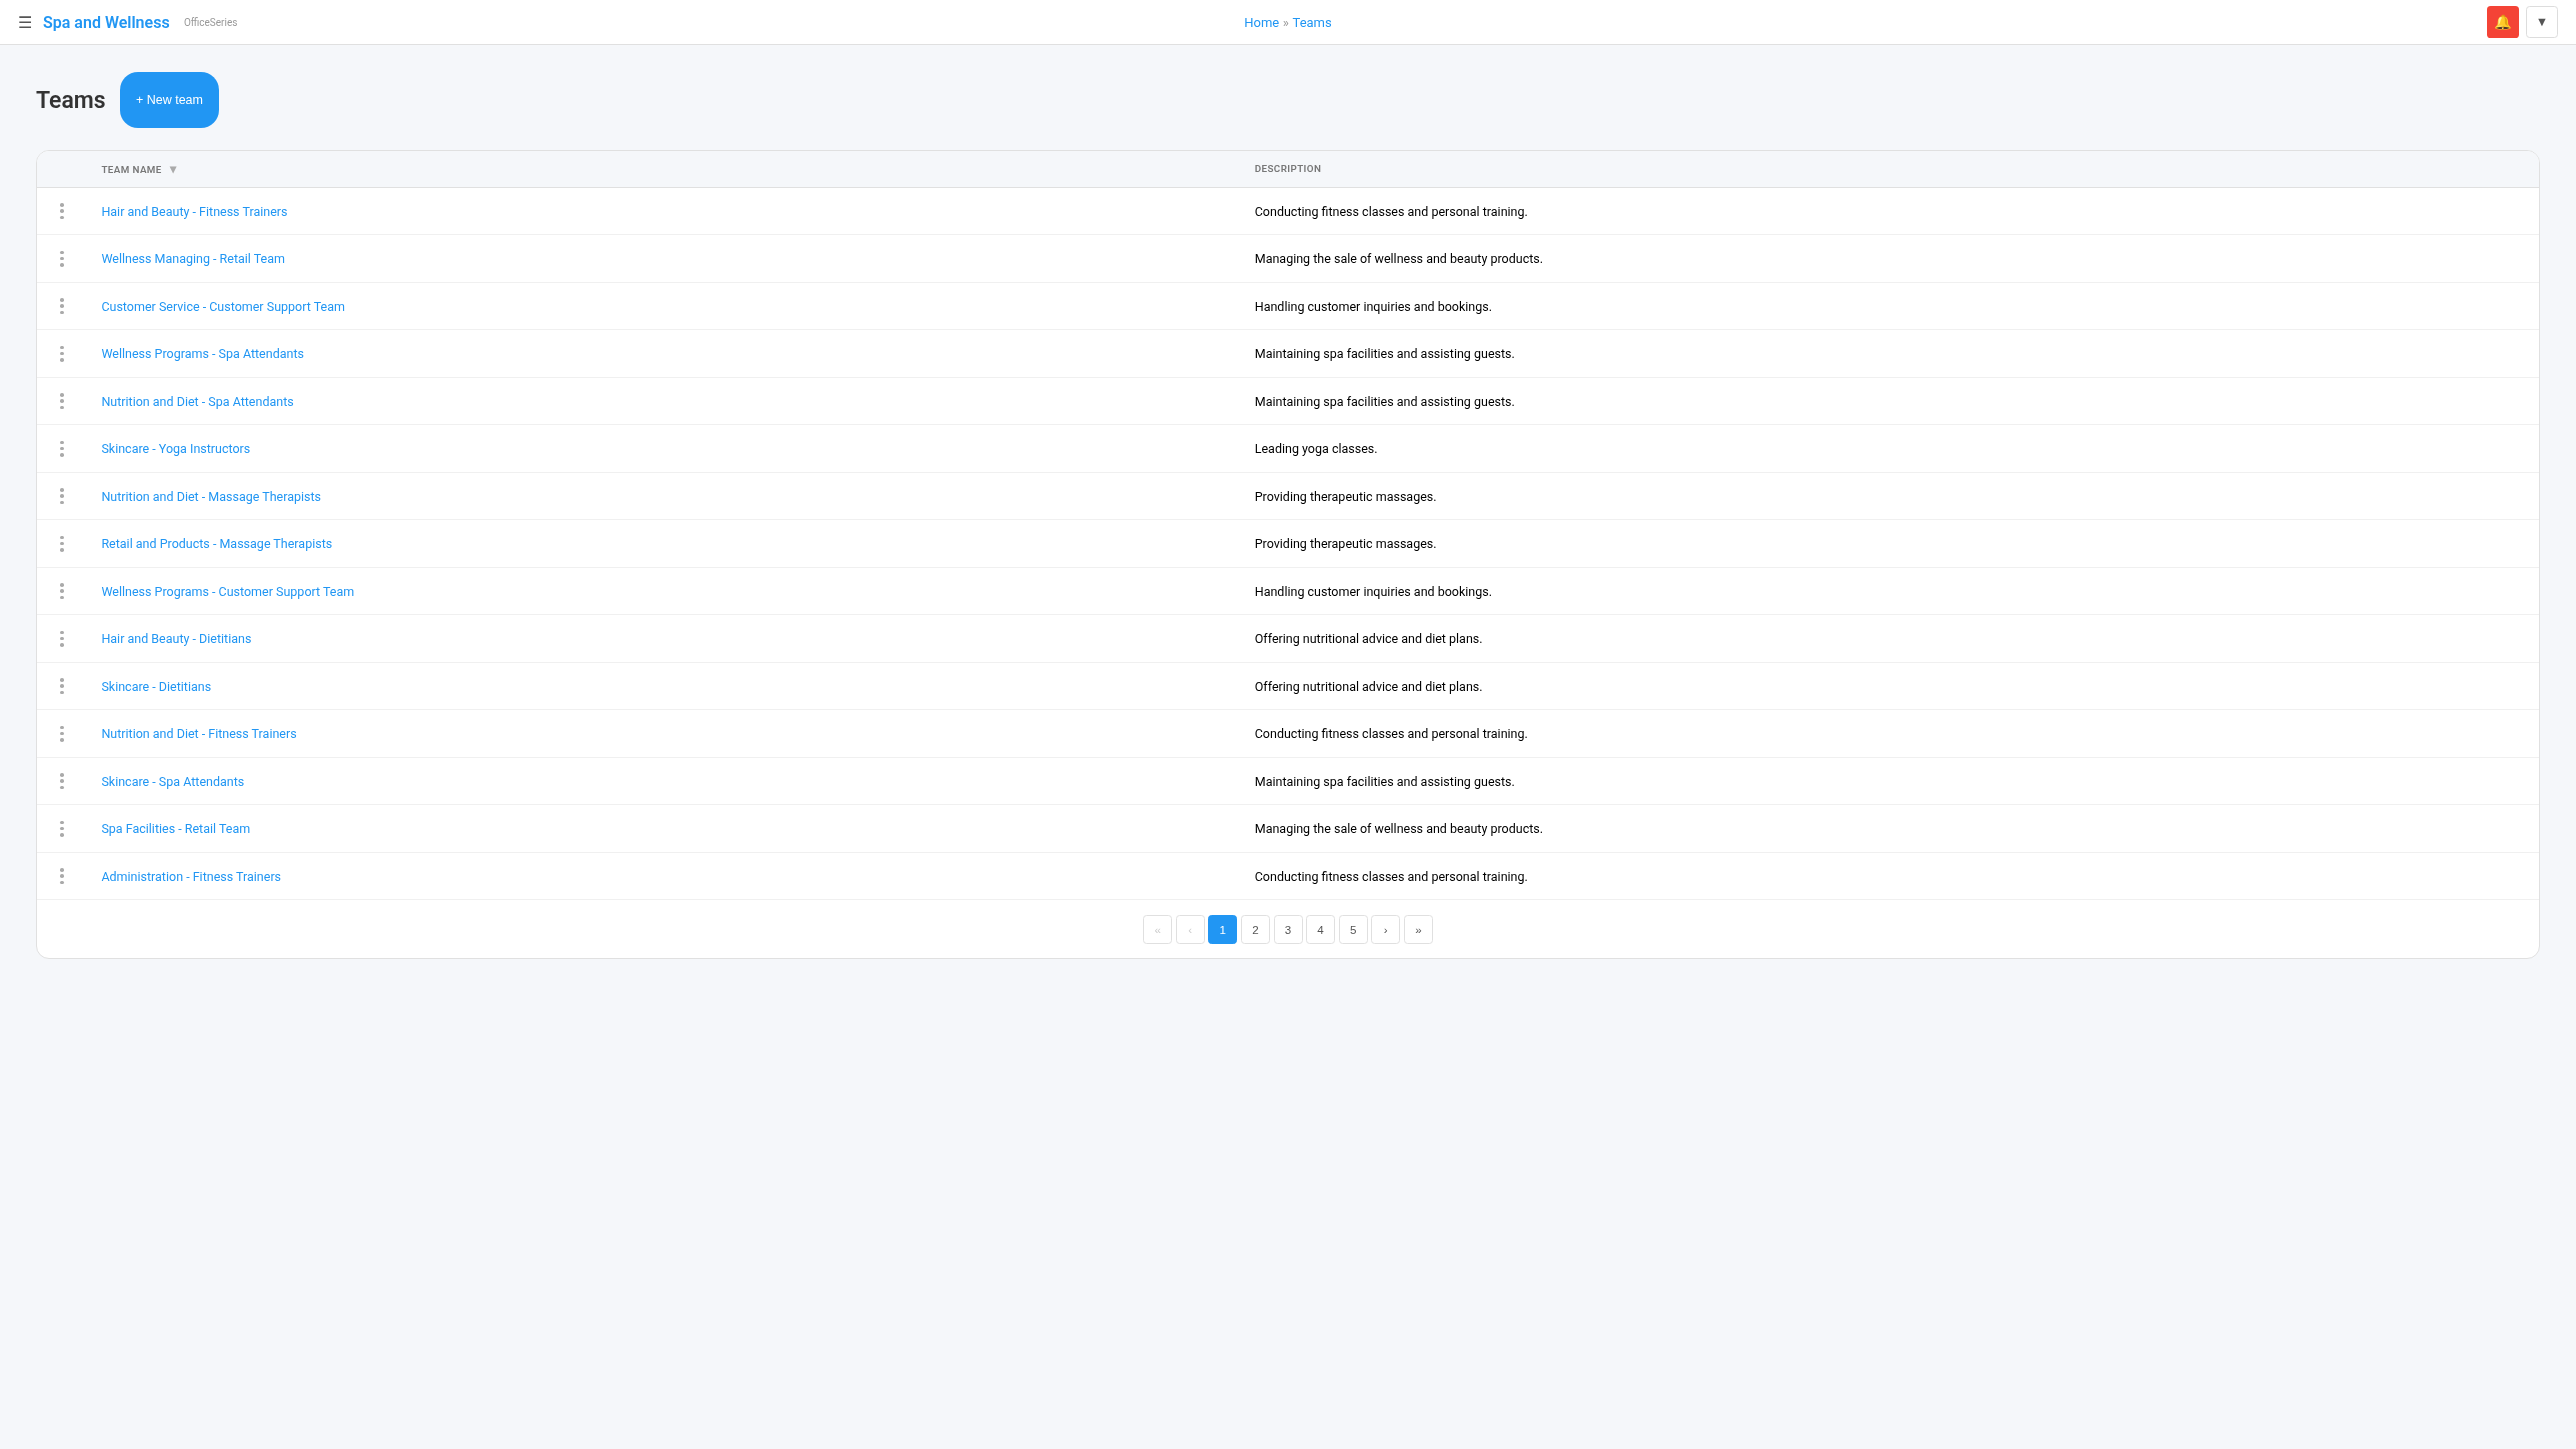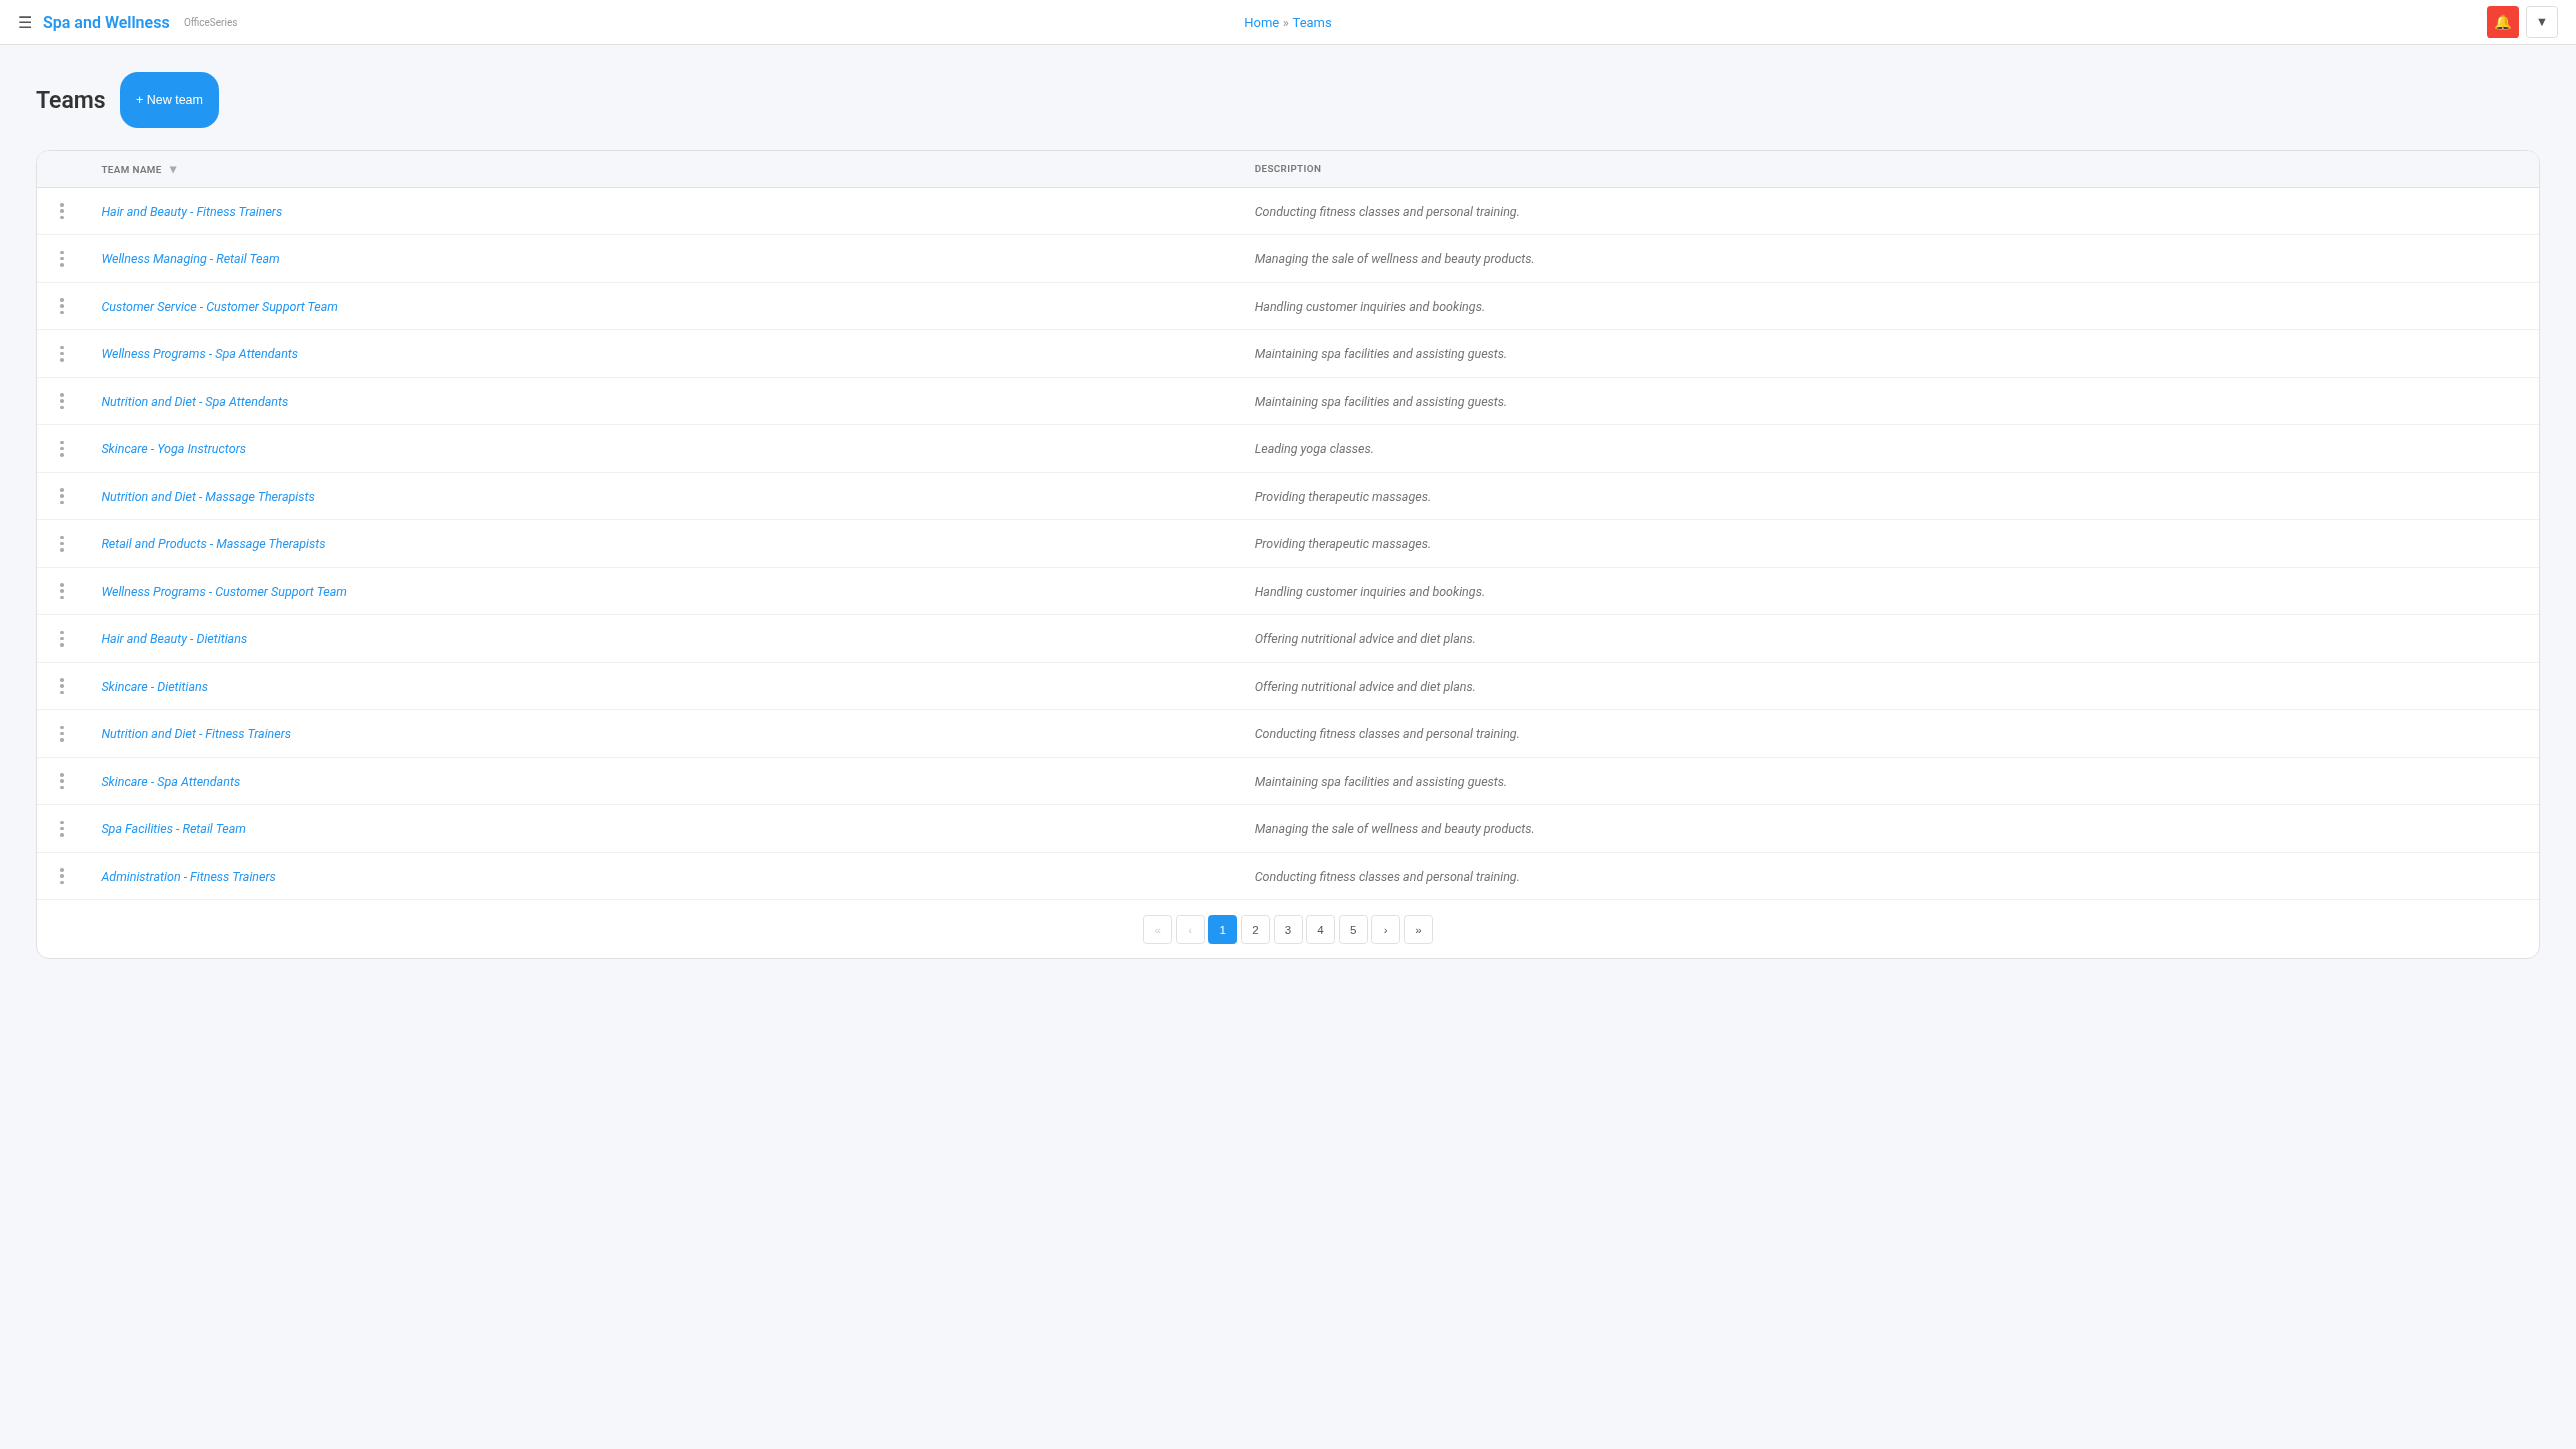--- a/index.html
+++ b/index.html
@@ -131,21 +131,20 @@
       text-align: left;
       font-size: 9.8px;
       font-weight: 600;
       color: #777;
       text-transform: uppercase;
       letter-spacing: 0.4px;
     }
     thead th:first-child { width: 45px; }
     tbody tr {
       border-bottom: 0.9px solid #f0f0f0;
-      font-style: italic;
     }
     tbody tr:last-child { border-bottom: none; }
     tbody td {
       padding: 12.5px 14.3px;
       vertical-align: middle;
     }
     .menu-cell {
       width: 45px;
       text-align: center;
     }
@@ -168,21 +167,21 @@
       height: 3.6px;
       background: #aaa;
       border-radius: 50%;
     }
     .team-link {
       color: #2196f3;
       text-decoration: none;
       font-size: 12.5px;
     }
     .description-text {
-      color: #737373;
+      color: #000000;
       font-size: 12.5px;
     }
     .filter-icon {
       color: #aaa;
       font-size: 12.5px;
       cursor: pointer;
       margin-left: 5.4px;
     }
 
     

